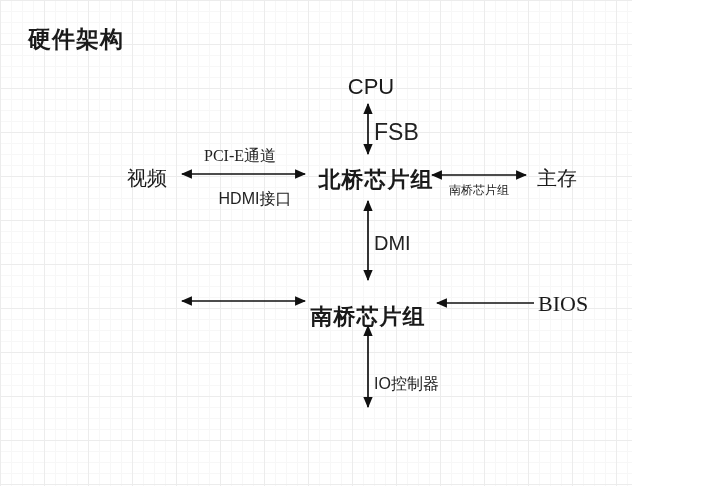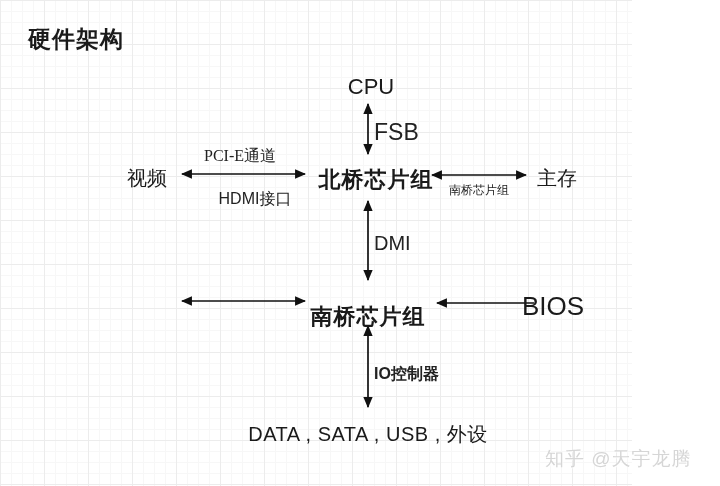--- a/index.html
+++ b/index.html
@@ -81,31 +81,29 @@
 
   <div class="abs node-bold ctr" style="left:376px; top:165px;">北桥芯片组</div>
 
   <div class="abs node-side" style="left:127px; top:165px;">视频</div>
 
   <div class="abs node-side" style="left:537px; top:165px;">主存</div>
 
   <div class="abs node-bold ctr" style="left:368px; top:290px;margin-top:12px;">南桥芯片组</div>
 
 
-  <div class="abs node-side" style="left:522px; top:291px; font-size:26px;">BIOS</div>
+  <div class="abs node-side" style="left:538px; top:291px; font-size:22px;font-family:Liberation Serif, serif;">BIOS</div>
 
-  <div class="abs bottom-line ctr" style="left:368px; top:421px;">DATA , SATA , USB , 外设</div>
 
   <div class="abs edge-lbl" style="left:374px; top:119px; font-size:23px;">FSB</div>
 
   <div class="abs edge-lbl ctr" style="left:240px; top:146px;font-family:Liberation Serif, serif;">PCI-E通道</div>
 
   <div class="abs edge-lbl ctr" style="left:237px; top:189px;padding-left:36px;">HDMI接口</div>
 
   <div class="abs edge-lbl-sm ctr" style="left:479px; top:182px;">南桥芯片组</div>
 
   <div class="abs edge-lbl" style="left:374px; top:232px; font-size:20px;">DMI</div>
 
-  <div class="abs edge-lbl" style="left:374px; top:364px;font-weight:bold;">IO控制器</div>
+  <div class="abs edge-lbl" style="left:374px; top:374px;">IO控制器</div>
 
-  <div class="abs watermark" style="left:545px; top:446px;">知乎 @天宇龙腾</div>
 
 </div>
 
 </body></html>

